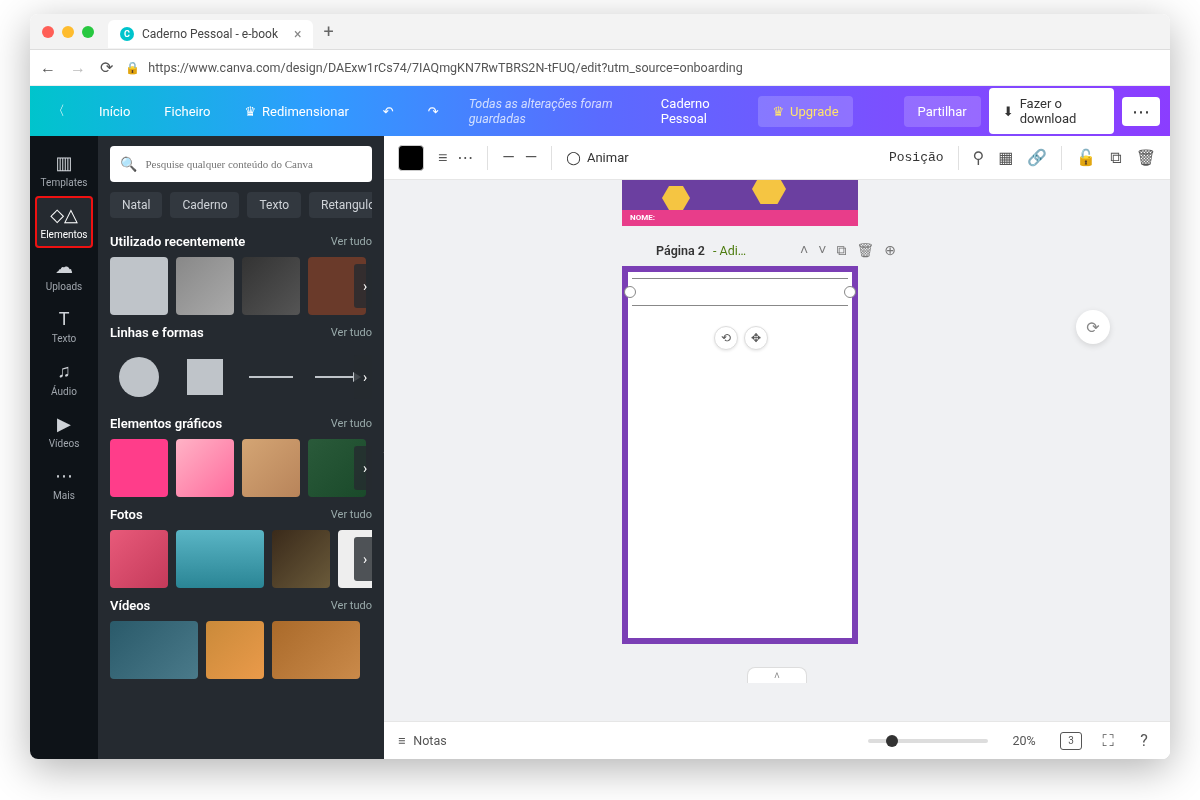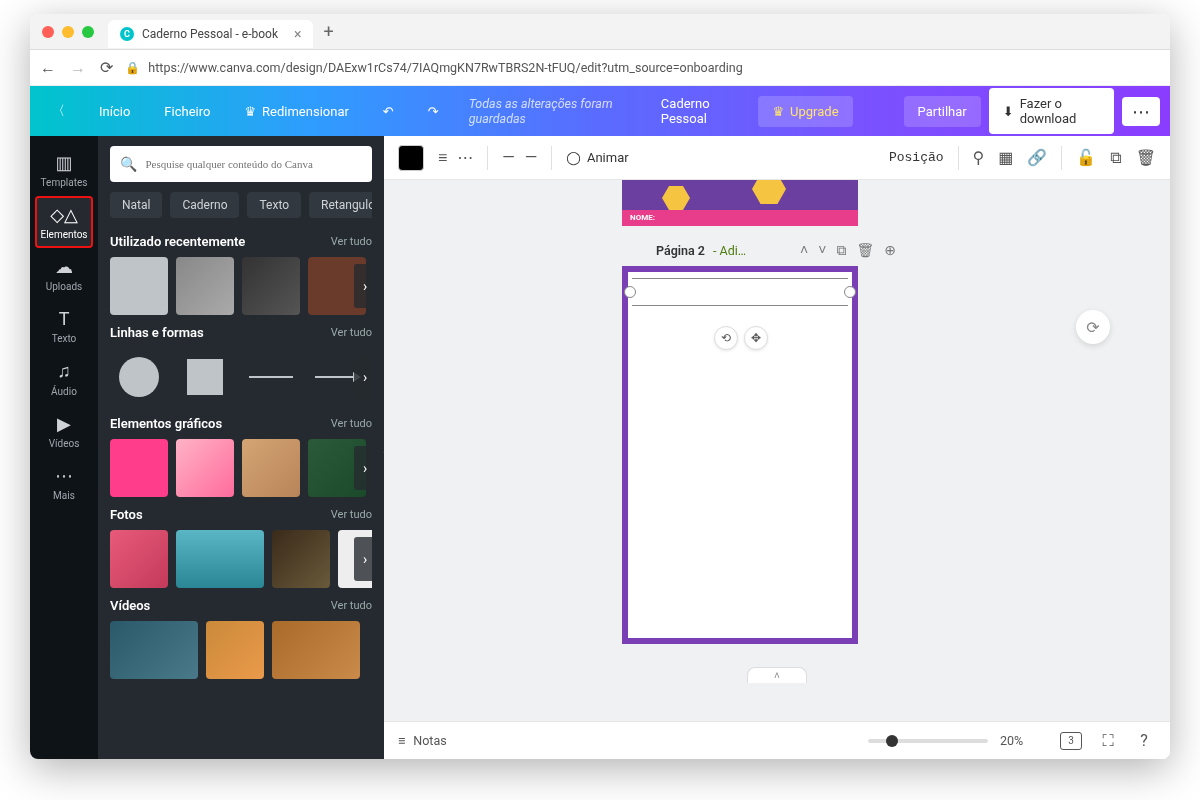--- a/index.html
+++ b/index.html
@@ -119,21 +119,21 @@
 .sel-toolbar { position:absolute; top:146px; left:330px; display:flex; gap:6px; }
 .sel-btn { width:24px; height:24px; background:#fff; border:1px solid #ddd; border-radius:50%; display:flex; align-items:center; justify-content:center; font-size:12px; color:#555; cursor:pointer; box-shadow:0 1px 3px rgba(0,0,0,0.1); }
 .sync-btn { position:absolute; top:130px; right:60px; width:34px; height:34px; background:#fff; border-radius:50%; display:flex; align-items:center; justify-content:center; color:#888; font-size:16px; box-shadow:0 2px 6px rgba(0,0,0,0.12); cursor:pointer; }
 
 
 .bottom-bar { height:38px; border-top:1px solid #e6e6e6; display:flex; align-items:center; padding:0 14px; gap:12px; font-size:12.5px; color:#555; background:#fff; }
 .bottom-bar .notes { display:flex; align-items:center; gap:8px; cursor:pointer; }
 .bottom-bar .bb-spacer { flex:1; }
 .bottom-bar .zoom-slider { width:120px; height:4px; background:#ddd; border-radius:2px; position:relative; }
 .bottom-bar .zoom-slider::after { content:''; position:absolute; left:18px; top:-4px; width:12px; height:12px; background:#333; border-radius:50%; }
-.bottom-bar .zoom-val { width:48px; text-align:left; }
+.bottom-bar .zoom-val { width:48px; text-align:center; }
 .bottom-bar .bb-icon { cursor:pointer; font-size:16px; color:#555; width:24px; text-align:center; }
 .page-count-box { border:1.5px solid #555; border-radius:3px; width:22px; height:18px; display:flex; align-items:center; justify-content:center; font-size:10px; }
 
 .collapse-tab { position:absolute; bottom:38px; left:50%; transform:translateX(-50%); width:60px; height:16px; background:#fff; border:1px solid #ddd; border-bottom:none; border-radius:8px 8px 0 0; display:flex; align-items:center; justify-content:center; color:#888; font-size:10px; cursor:pointer; }
 </style>
 </head>
 <body>
 
 <div class="browser-window">
 

